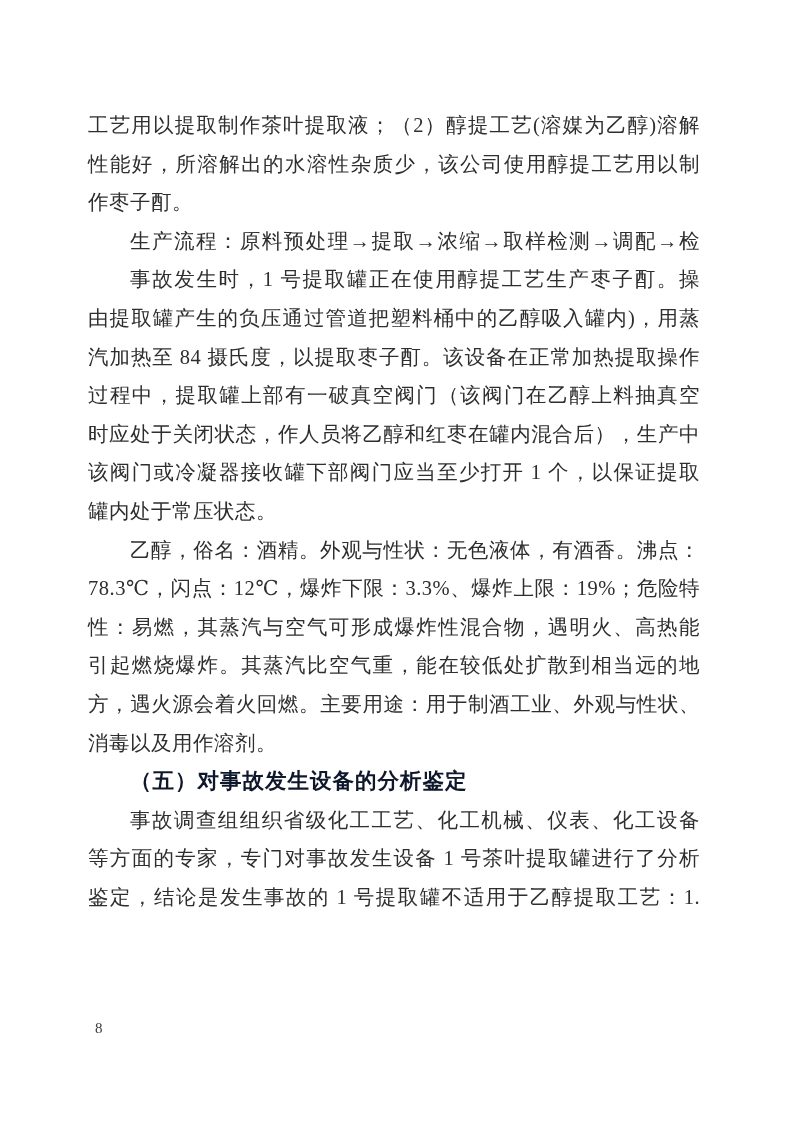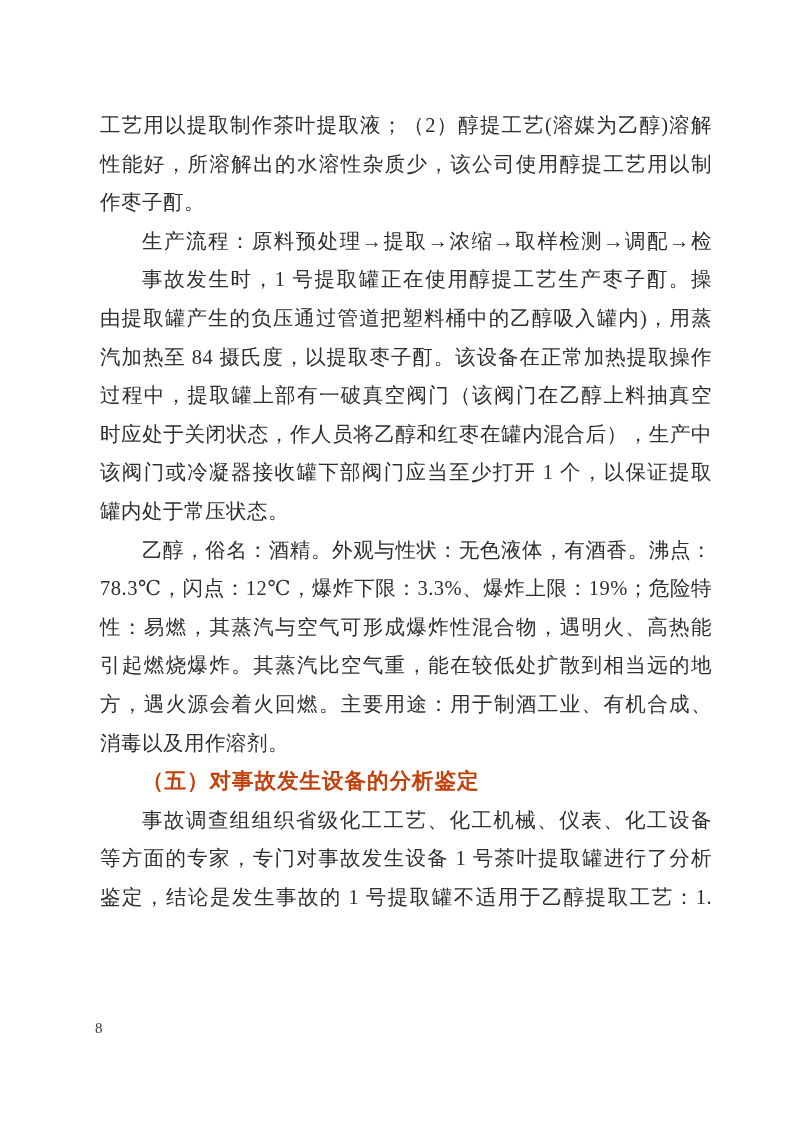--- a/index.html
+++ b/index.html
@@ -11,21 +11,21 @@
     position: relative;
     width: 796px;
     height: 1122px;
     background: #ffffff;
     font-family: "Liberation Serif", "DejaVu Serif", serif;
     color: #2e2e2e;
     overflow: hidden;
   }
   .textblock {
     position: absolute;
-    left: 100px;
+    left: 88px;
     top: 106px;
     width: 612px;
   }
   .line {
     display: block;
     width: 612px;
     height: 38.6px;
     line-height: 38.6px;
     font-size: 20.5px;
     letter-spacing: 0.5px;
@@ -37,21 +37,21 @@
   }
   .line.end {
     text-align: right;
     text-align-last: left;
   }
   .line.ind {
     padding-left: 42px;
   }
   .line.head {
     font-weight: bold;
-    color: #c2410c;
+    color: #0f172a;
     font-size: 21.5px;
     letter-spacing: 1px;
   }
   .pageno {
     position: absolute;
     left: 95px;
     top: 1018px;
     font-size: 15px;
     color: #3a3a3a;
     line-height: 20px;
@@ -74,21 +74,21 @@
     <div class="line">汽加热至 84 摄氏度，以提取枣子酊。该设备在正常加热提取操作</div>
     <div class="line">过程中，提取罐上部有一破真空阀门（该阀门在乙醇上料抽真空</div>
     <div class="line">时应处于关闭状态，作人员将乙醇和红枣在罐内混合后），生产中</div>
     <div class="line">该阀门或冷凝器接收罐下部阀门应当至少打开 1 个，以保证提取</div>
     <div class="line end">罐内处于常压状态。</div>
 
     <div class="line ind">乙醇，俗名：酒精。外观与性状：无色液体，有酒香。沸点：</div>
     <div class="line">78.3℃，闪点：12℃，爆炸下限：3.3%、爆炸上限：19%；危险特</div>
     <div class="line">性：易燃，其蒸汽与空气可形成爆炸性混合物，遇明火、高热能</div>
     <div class="line">引起燃烧爆炸。其蒸汽比空气重，能在较低处扩散到相当远的地</div>
-    <div class="line">方，遇火源会着火回燃。主要用途：用于制酒工业、有机合成、</div>
+    <div class="line">方，遇火源会着火回燃。主要用途：用于制酒工业、外观与性状、</div>
     <div class="line end">消毒以及用作溶剂。</div>
 
     <div class="line ind head end">（五）对事故发生设备的分析鉴定</div>
 
     <div class="line ind">事故调查组组织省级化工工艺、化工机械、仪表、化工设备</div>
     <div class="line">等方面的专家，专门对事故发生设备 1 号茶叶提取罐进行了分析</div>
     <div class="line">鉴定，结论是发生事故的 1 号提取罐不适用于乙醇提取工艺：1.</div>
 
   </div>
 

